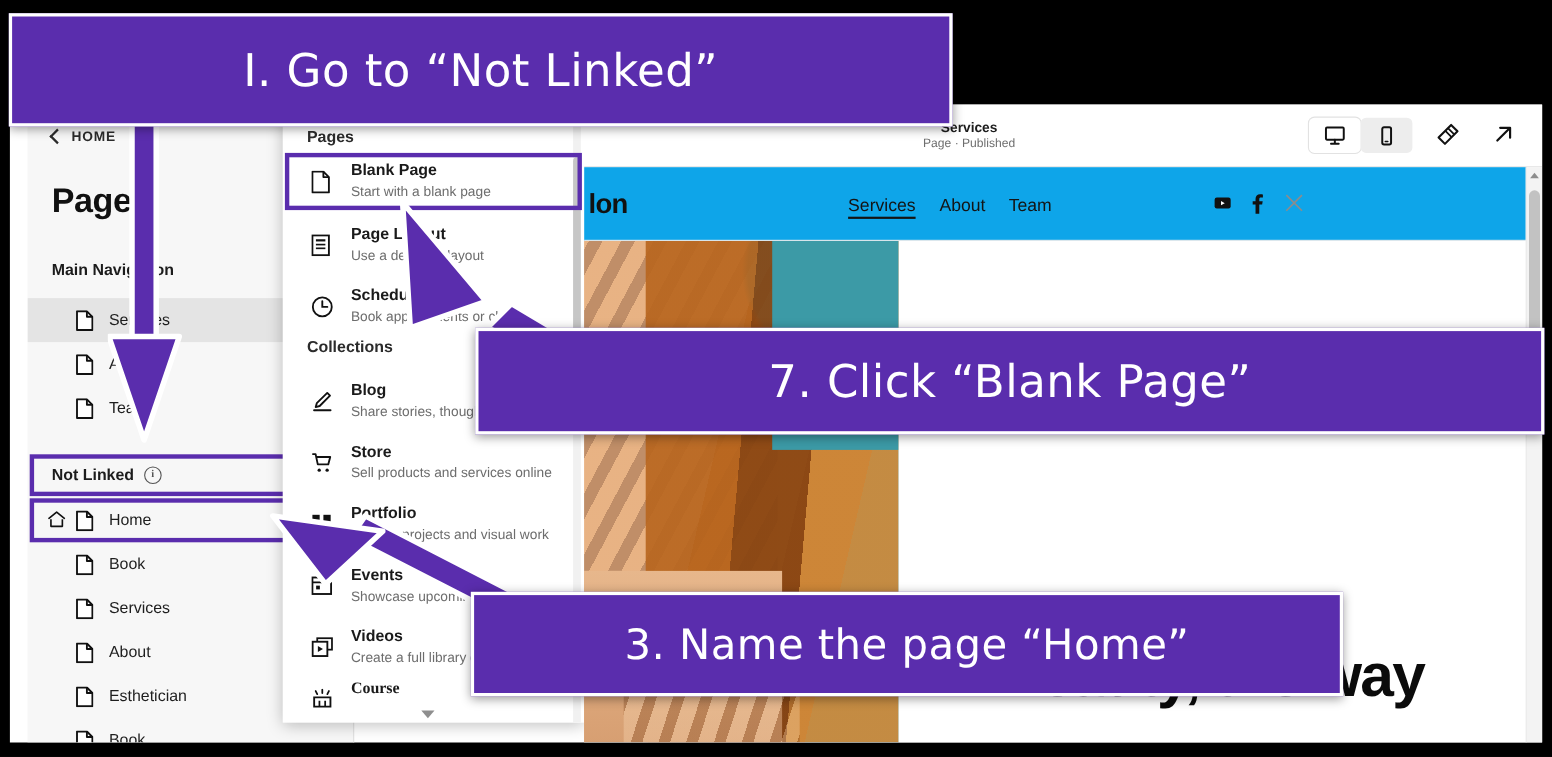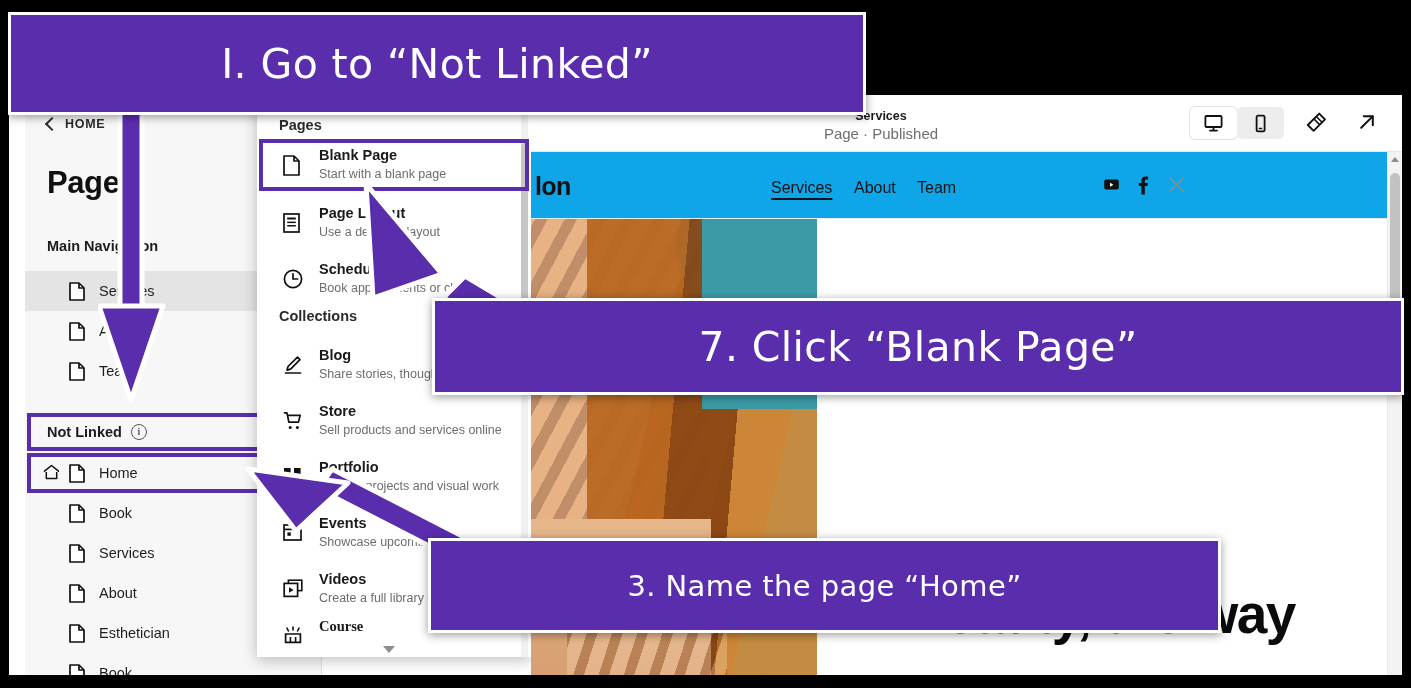--- a/index.html
+++ b/index.html
@@ -48,21 +48,21 @@
   .menu-scroll{position:absolute;right:4px;top:38px;width:7px;height:176px;background:#c6c6c6;border-radius:4px;}
   .menu-scroll-track{position:absolute;right:4px;top:0;width:7px;height:552px;background:#f1f1f1;}
   .menu-caret{position:absolute;left:126px;bottom:4px;width:0;height:0;border-left:6px solid transparent;
               border-right:6px solid transparent;border-top:7px solid #8e8e8e;}
 
   
   #preview{position:absolute;left:522px;top:0;width:871px;height:580px;background:#fff;overflow:hidden;}
   .pv-topbar{position:absolute;left:0;top:0;width:871px;height:56px;background:#fff;border-bottom:1px solid #e6e6e6;}
   .pv-title{position:absolute;left:0;top:14px;width:700px;text-align:center;font-size:12.5px;
             font-weight:700;color:#1c1c1c;}
-  .pv-sub{position:absolute;left:0;top:30px;width:700px;text-align:center;font-size:15px;color:#6e6e6e;}
+  .pv-sub{position:absolute;left:0;top:30px;width:700px;text-align:center;font-size:11px;color:#6e6e6e;}
   .dev-toggle{position:absolute;right:118px;top:12px;width:94px;height:32px;background:#fff;border-radius:5px;
               display:flex;}
   .dev-btn{width:47px;height:32px;display:flex;align-items:center;justify-content:center;border-radius:5px;}
   .dev-btn.on{background:#fff;box-shadow:0 0 0 1px #e2e2e2;}
   .dev-btn.off{background:#ededed;}
   .tb-ico{position:absolute;top:16px;}
 
   .site-nav{position:absolute;left:0;top:57px;width:857px;height:66px;background:#0ea5e9;border-bottom:1px solid #ececec;}
   .logo-txt{position:absolute;left:4px;top:20px;font-size:25px;font-weight:700;color:#111;letter-spacing:-.6px;}
   .nv{position:absolute;top:27px;font-size:16px;color:#141414;}
@@ -81,21 +81,21 @@
   .pv-scroll-thumb{position:absolute;right:2px;top:78px;width:10px;height:138px;background:#c2c2c2;border-radius:5px;}
   .pv-scroll-up{position:absolute;right:3px;top:62px;width:0;height:0;border-left:4px solid transparent;
                 border-right:4px solid transparent;border-bottom:5px solid #8d8d8d;}
 
   
   .callout{position:absolute;background:#5A2DAD;border:3px solid #ffffff;box-sizing:border-box;
            box-shadow:0 2px 9px rgba(0,0,0,.4);display:flex;align-items:center;justify-content:center;
            color:#fff;font-family:"DejaVu Sans",sans-serif;font-weight:400;}
   #callout1{left:8px;top:12px;width:858px;height:103px;font-size:41px;}
   #callout2{left:432px;top:298px;width:972px;height:97px;font-size:41px;}
-  #callout3{left:428px;top:538px;width:793px;height:95px;font-size:29px;}
+  #callout3{left:428px;top:538px;width:793px;height:95px;font-size:38px;}
   .callout span{letter-spacing:.4px;}
 
   
   .arrow-svg{position:absolute;pointer-events:none;}
 </style>
 </head>
 <body>
 
 <div id="root">
 

